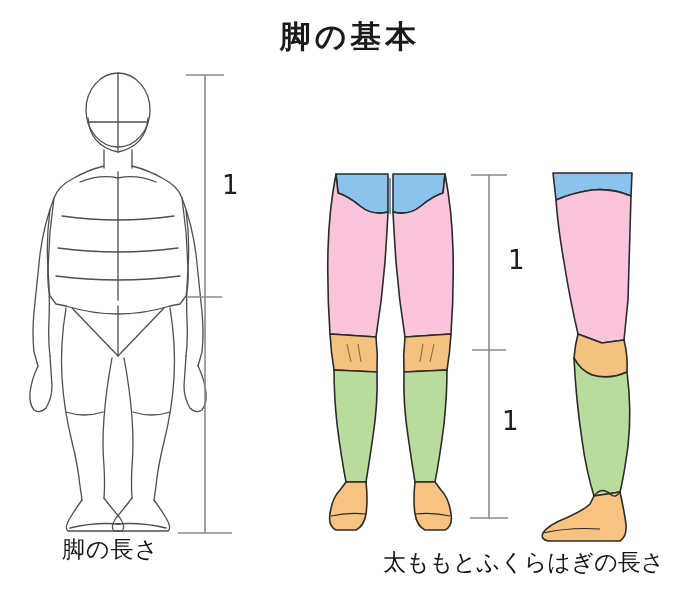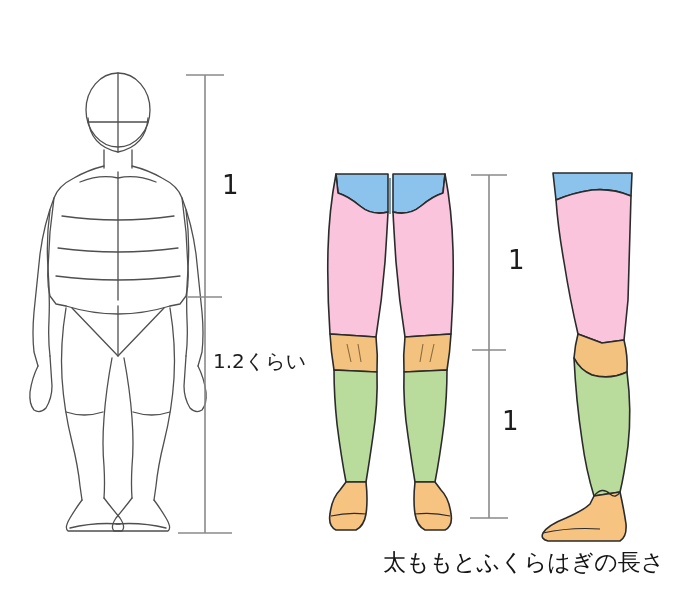--- a/index.html
+++ b/index.html
@@ -70,20 +70,21 @@
     position: absolute;
     left: 0;
     top: 0;
   }
 </style>
 </head>
 <body>
 
 <div id="page">
 
+  <div id="title">脚の基本</div>
 
   <svg id="art" width="700" height="595" viewBox="0 0 700 595">
 
     <g fill="none" stroke="#4f4f4f" stroke-width="1.3" stroke-linecap="round" stroke-linejoin="round">
 
       <ellipse cx="118" cy="110" rx="32" ry="37"></ellipse>
       <path d="M88 118 Q90 146 118 152 Q146 146 148 118"></path>
       <line x1="118" y1="73" x2="118" y2="152"></line>
       <line x1="88" y1="122" x2="148" y2="122"></line>
 
@@ -300,22 +301,22 @@
                Q548 525 566 518
                Q584 510 590 504 Z"></path>
       <path fill="none" stroke="#2b2b2b" stroke-width="1.2" d="M543 533 Q570 527 600 529"></path>
 
       <path fill="none" stroke="#2b2b2b" stroke-width="1.4" d="M594 496 Q602 486 610 494 Q616 499 620 492"></path>
     </g>
   </svg>
 
   <div class="measure-label" id="label-left-upper">1</div>
 
-  <div class="measure-label" id="label-left-lower">1.2くらい</div>
 
   <div class="measure-label" id="label-right-upper">1</div>
 
   <div class="measure-label" id="label-right-lower">1</div>
 
+  <div class="caption" id="caption-left">脚の長さ</div>
 
   <div class="caption" id="caption-right">太ももとふくらはぎの長さ</div>
 
 </div>
 
 </body></html>

